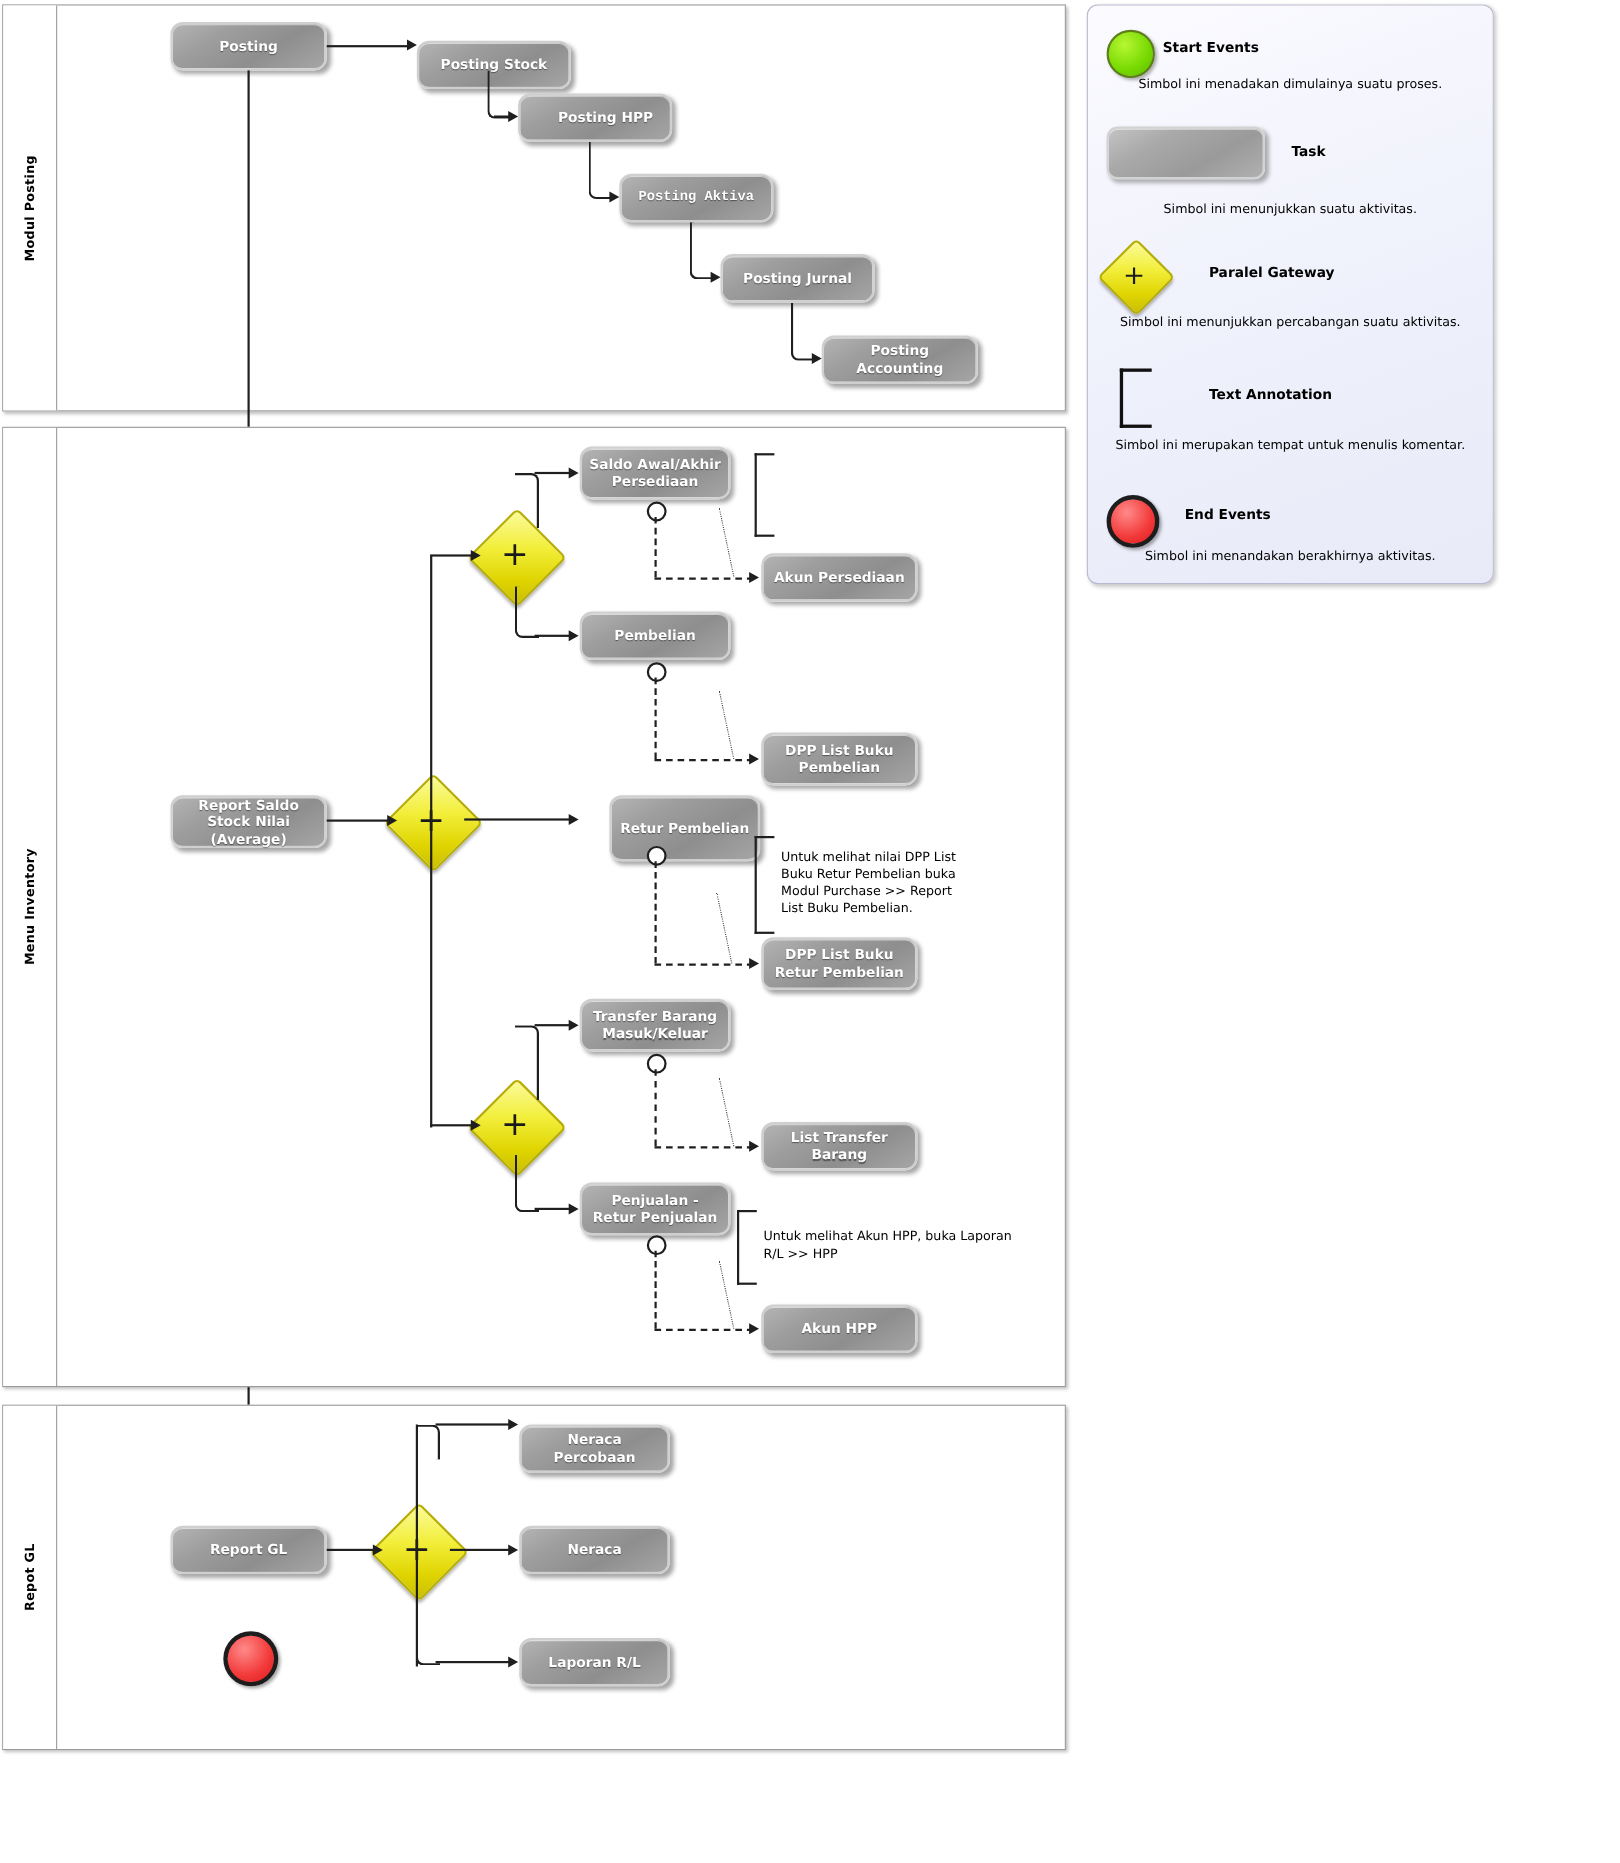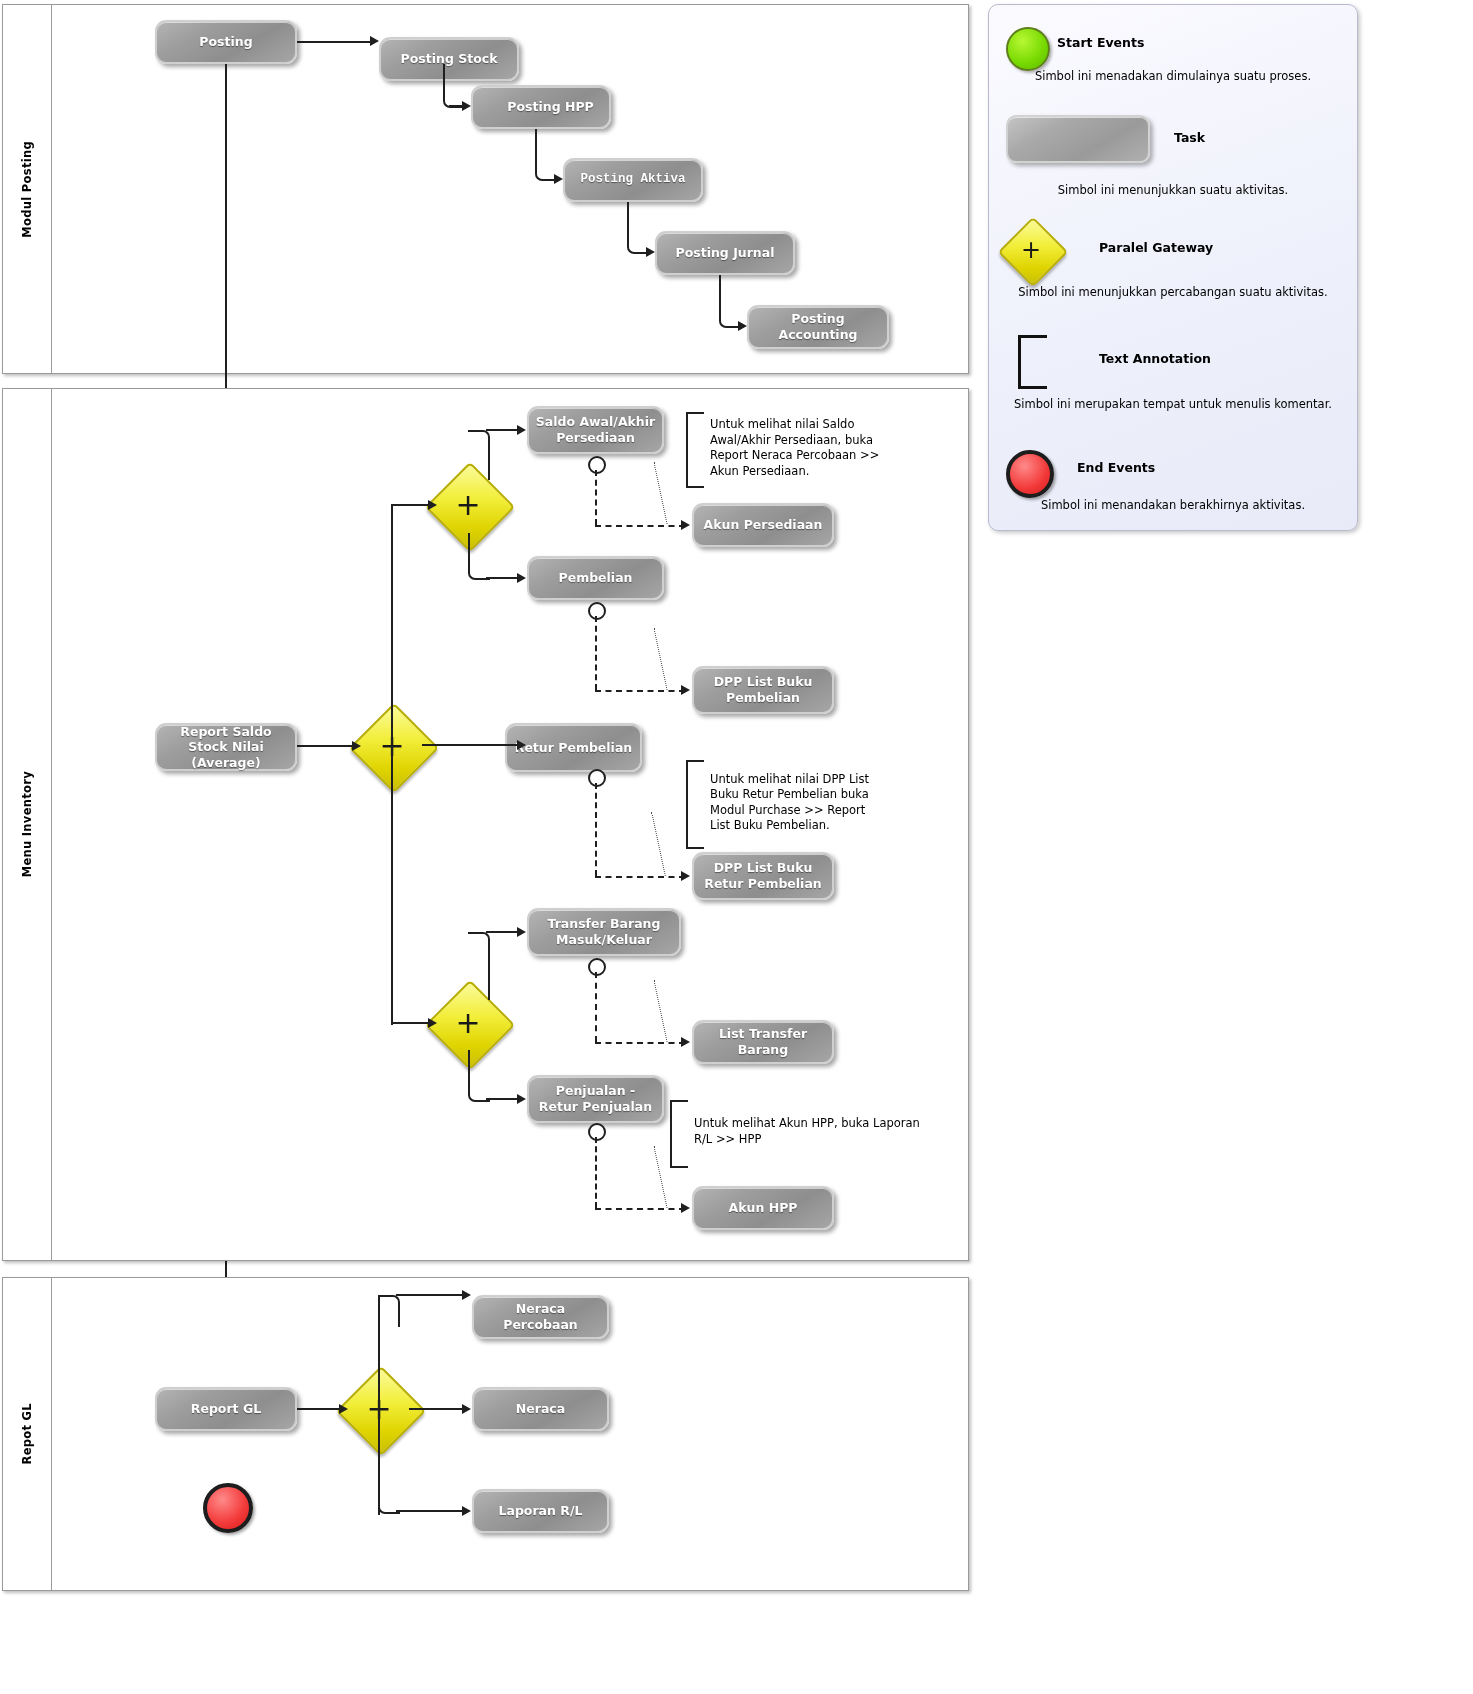--- a/index.html
+++ b/index.html
@@ -155,51 +155,50 @@
   <div class="arrow" style="left:517px;top:425px;"></div>
 
   <div class="assoc-dot" style="left:588px;top:456px;"></div>
   <div class="dln v" style="left:595px;top:470px;height:55px;"></div>
   <div class="dln h" style="left:595px;top:525px;width:90px;"></div>
   <div class="arrow" style="left:681px;top:520px;"></div>
   <div class="task" style="left:692px;top:503px;width:142px;height:44px;">Akun Persediaan</div>
   <div class="dotln" style="left:660px;top:462px;height:62px;transform:skewX(12deg);"></div>
   <div class="anno" style="left:686px;top:412px;width:205px;height:72px;">
     <div class="bracket"></div>
-    <div class="txt">Untuk melihat nilai Saldo Awal/Akhir Persediaan, buka Report Neraca Percobaan &gt;&gt; Akun Persediaan.</div>
   </div>
 
   <div class="task" style="left:527px;top:556px;width:137px;height:44px;">Pembelian</div>
   <div class="corner" style="left:468px;top:533px;width:20px;height:45px;"></div>
   <div class="ln h" style="left:486px;top:577px;width:34px;"></div>
   <div class="arrow" style="left:517px;top:573px;"></div>
 
   <div class="assoc-dot" style="left:588px;top:602px;"></div>
   <div class="dln v" style="left:595px;top:616px;height:74px;"></div>
   <div class="dln h" style="left:595px;top:690px;width:90px;"></div>
   <div class="arrow" style="left:681px;top:685px;"></div>
   <div class="task" style="left:692px;top:666px;width:142px;height:48px;">DPP List Buku Pembelian</div>
   <div class="dotln" style="left:660px;top:628px;height:62px;transform:skewX(12deg);"></div>
 
-  <div class="task" style="left:505px;top:723px;width:137px;height:49px;text-align:right;">Retur Pembelian</div>
+  <div class="task" style="left:554px;top:723px;width:137px;height:60px;text-align:right;">Retur Pembelian</div>
   <div class="ln h" style="left:422px;top:744px;width:98px;"></div>
   <div class="arrow" style="left:517px;top:740px;"></div>
 
   <div class="assoc-dot" style="left:588px;top:769px;"></div>
   <div class="dln v" style="left:595px;top:783px;height:93px;"></div>
   <div class="dln h" style="left:595px;top:876px;width:90px;"></div>
   <div class="arrow" style="left:681px;top:871px;"></div>
   <div class="task" style="left:692px;top:852px;width:142px;height:48px;">DPP List Buku Retur Pembelian</div>
   <div class="dotln" style="left:658px;top:812px;height:64px;transform:skewX(12deg);"></div>
   <div class="anno" style="left:686px;top:760px;width:205px;height:85px;">
     <div class="bracket"></div>
     <div class="txt">Untuk melihat nilai DPP List Buku Retur Pembelian buka Modul Purchase &gt;&gt; Report List Buku Pembelian.</div>
   </div>
 
-  <div class="task" style="left:527px;top:908px;width:154px;height:48px;">Transfer Barang Masuk/Keluar</div>
+  <div class="task" style="left:527px;top:908px;width:137px;height:48px;">Transfer Barang Masuk/Keluar</div>
   <div class="corner-tr" style="left:468px;top:932px;width:20px;height:66px;"></div>
   <div class="ln h" style="left:486px;top:931px;width:34px;"></div>
   <div class="arrow" style="left:517px;top:927px;"></div>
 
   <div class="assoc-dot" style="left:588px;top:958px;"></div>
   <div class="dln v" style="left:595px;top:972px;height:70px;"></div>
   <div class="dln h" style="left:595px;top:1042px;width:90px;"></div>
   <div class="arrow" style="left:681px;top:1037px;"></div>
   <div class="task" style="left:692px;top:1020px;width:142px;height:44px;">List Transfer Barang</div>
   <div class="dotln" style="left:660px;top:980px;height:62px;transform:skewX(12deg);"></div>

